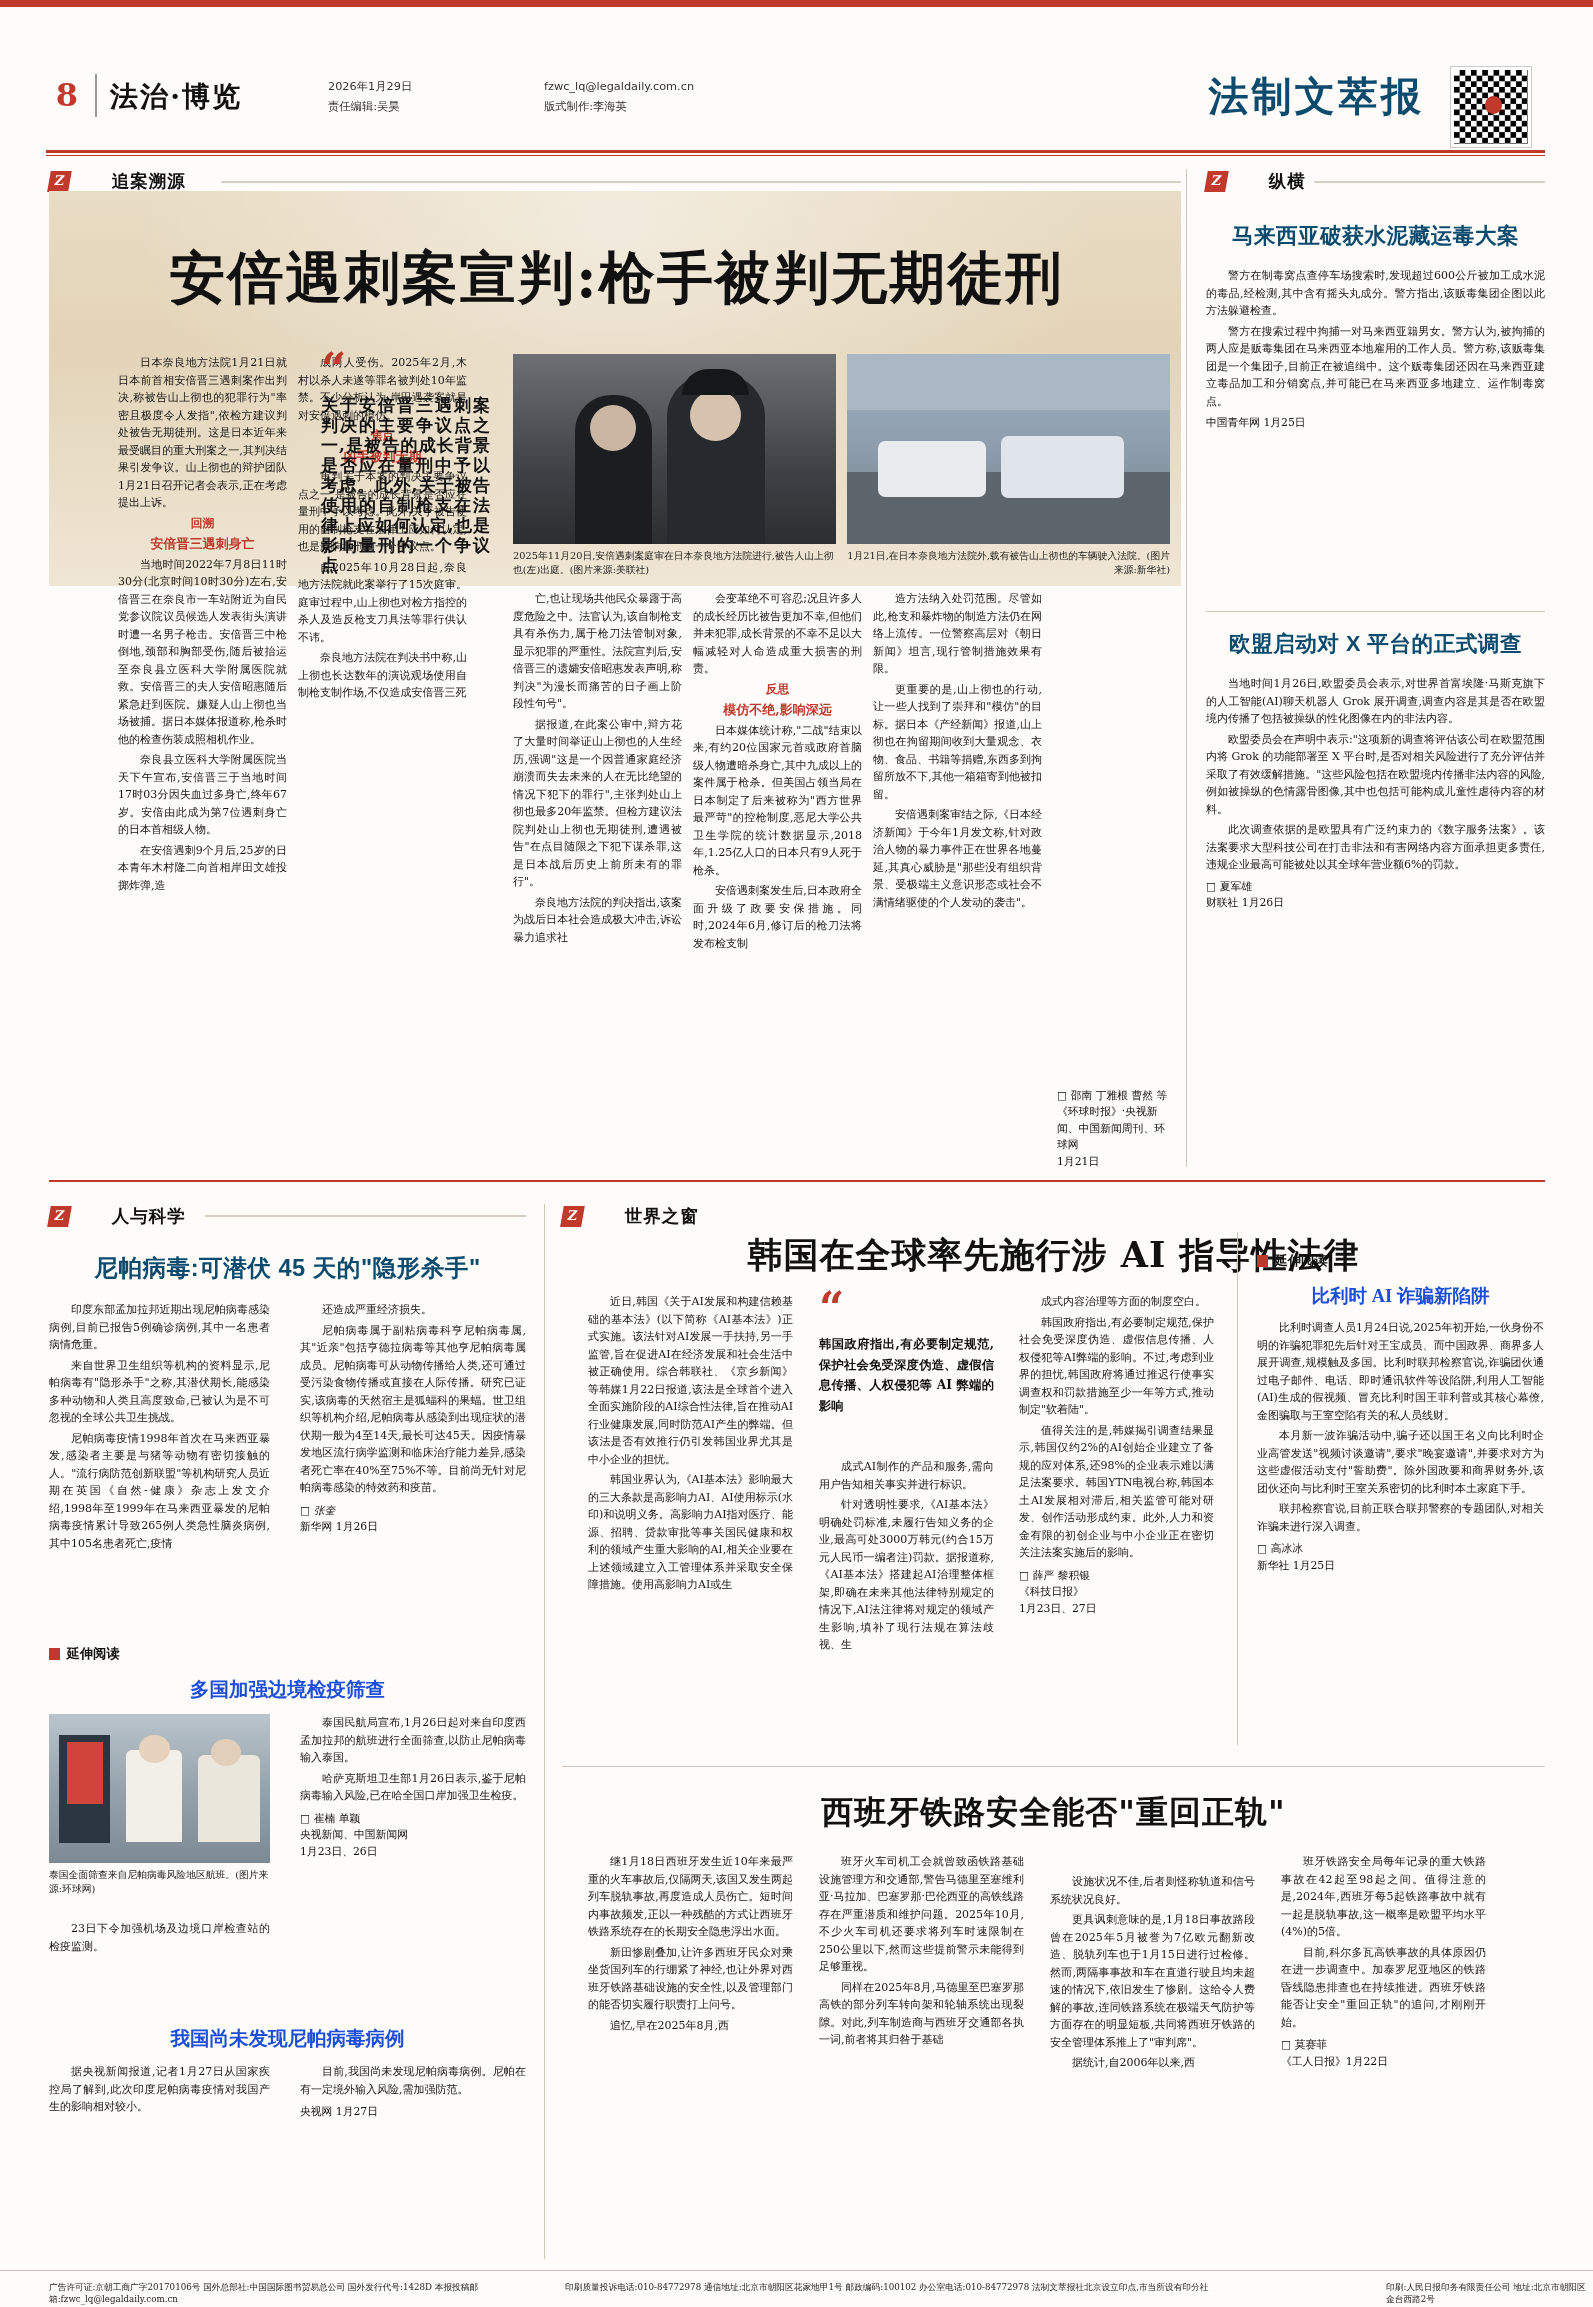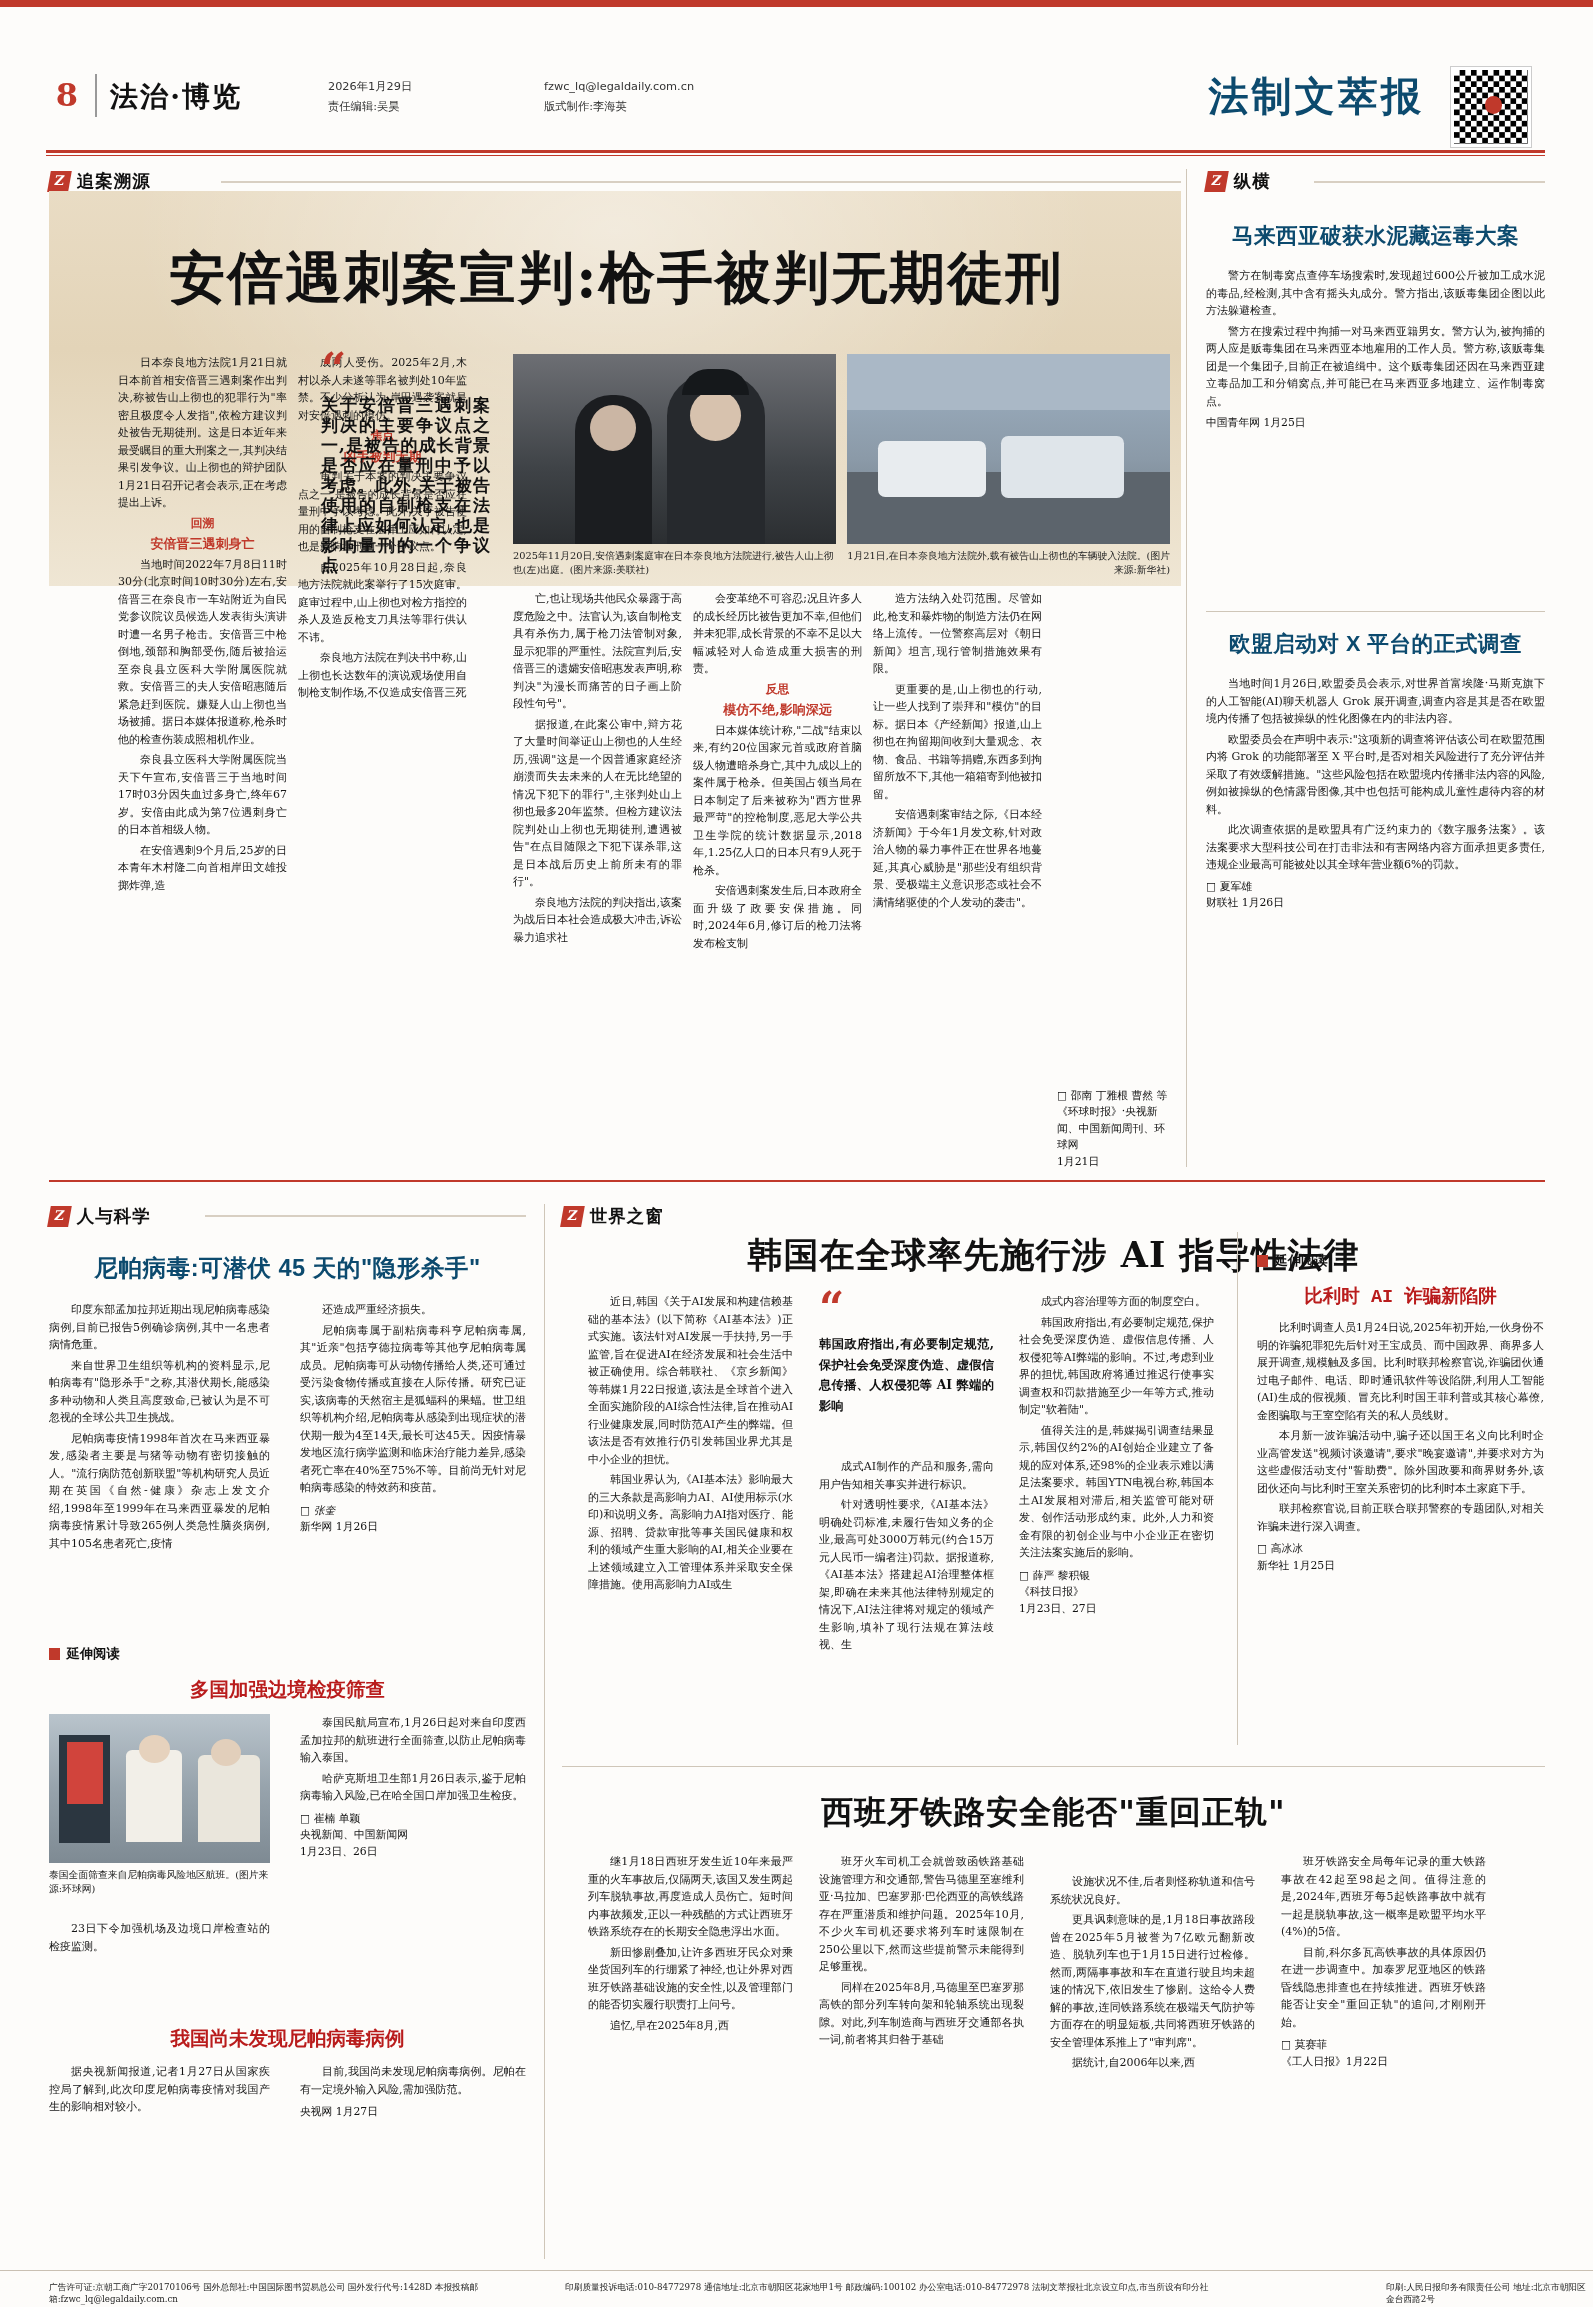--- a/index.html
+++ b/index.html
@@ -16,21 +16,21 @@
   .brand{position:absolute;right:169px;top:69px;font-size:40px;font-weight:bold;letter-spacing:3.1px;color:#0c4a6e;font-family:"DejaVu Serif","Liberation Serif",serif;white-space:nowrap;}
   .qr{position:absolute;right:62px;top:67px;width:74px;height:74px;background:
       repeating-conic-gradient(#000 0 25%, #fff 0 50%) 0 0/11.3px 11.3px;border:3.1px solid #fff;outline:1px solid #ccc;}
   .qr-dot{position:absolute;right:91px;top:96px;width:17.5px;height:17.5px;border-radius:50%;background:#c0392b;}
   .rule-head{position:absolute;left:46px;top:150px;width:1499px;height:2.6px;background:#c0392b;}
   .rule-head2{position:absolute;left:46px;top:155px;width:1499px;height:1px;background:#c0392b;}
 
   
   .tag{position:absolute;display:flex;align-items:center;gap:7.2px;}
   .tag .mark{width:20.5px;height:20.5px;background:#c0392b;color:#fff;font-weight:bold;font-size:13.3px;line-height:20.5px;text-align:center;font-family:"DejaVu Serif","Liberation Serif",serif;transform:skewX(-10deg);}
-  .tag .tx{font-size:17.5px;font-weight:bold;letter-spacing:1px;color:#111;}
+  .tag .tx{font-size:17.5px;font-weight:bold;letter-spacing:1px;color:#111;margin-left:35px;}
   .tagline{position:absolute;height:1.5px;background:#d8cfc2;}
 
   
   .col{position:absolute;font-size:11px;line-height:17.5px;text-align:justify;color:#161616;
        font-family:"DejaVu Serif","Liberation Serif",serif;}
   .col p{margin:0 0 3.1px 0;text-indent:2em;}
   .sub{font-weight:bold;color:#c0392b;text-align:center;text-indent:0 !important;font-size:11.8px;margin:5.1px 0 3.1px 0;}
   .sub2{font-weight:bold;color:#c0392b;text-align:center;text-indent:0 !important;font-size:13px;margin:3.1px 0 4.1px 0;}
 
   .hl-title{position:absolute;font-family:"DejaVu Serif","Liberation Serif",serif;font-weight:bold;color:#111;}
@@ -42,21 +42,21 @@
   .vrule{position:absolute;width:1px;background:#cfc6b8;}
   .hrule{position:absolute;height:1px;background:#cfc6b8;}
   .hrule-red{position:absolute;height:1.5px;background:#c0392b;}
 
   .quote-mark{position:absolute;color:#c0392b;font-size:44px;font-family:"DejaVu Serif","Liberation Serif",serif;line-height:31px;font-weight:bold;}
   .pullquote{position:absolute;font-size:17px;line-height:20px;font-weight:bold;color:#111;font-family:"DejaVu Serif","Liberation Serif",serif;text-align:justify;}
 
   .byline{text-align:left;font-size:10.8px;line-height:16.4px;color:#111;font-family:"DejaVu Serif","Liberation Serif",serif;}
 
   .sideheading{position:absolute;font-size:17.5px;font-weight:bold;font-family:Liberation Sans, sans-serif;color:#0c4a6e;letter-spacing:0.5px;}
-  .sideheading2{position:absolute;font-size:16px;font-weight:bold;font-family:Liberation Mono, monospace;color:#b91c1c;}
+  .sideheading2{position:absolute;font-size:16px;font-weight:bold;font-family:Liberation Serif, serif;color:#1d4ed8;}
 
   .boxlabel{position:absolute;display:flex;align-items:center;gap:6.2px;}
   .boxlabel .sq{width:11.3px;height:11.3px;background:#c0392b;}
   .boxlabel .tx{font-size:13.3px;font-weight:bold;color:#111;}
 
   .footer{position:absolute;left:0;bottom:0;width:1593px;height:36px;border-top:1px solid #c9c0b3;font-size:8.7px;color:#222;}
   .footer .ftxt{position:absolute;top:11.3px;font-family:"DejaVu Serif","Liberation Serif",serif;}
 
   .bgtint{position:absolute;background:linear-gradient(180deg,#f3ebdd 0%,#f7f1e6 100%);}
 </style>

